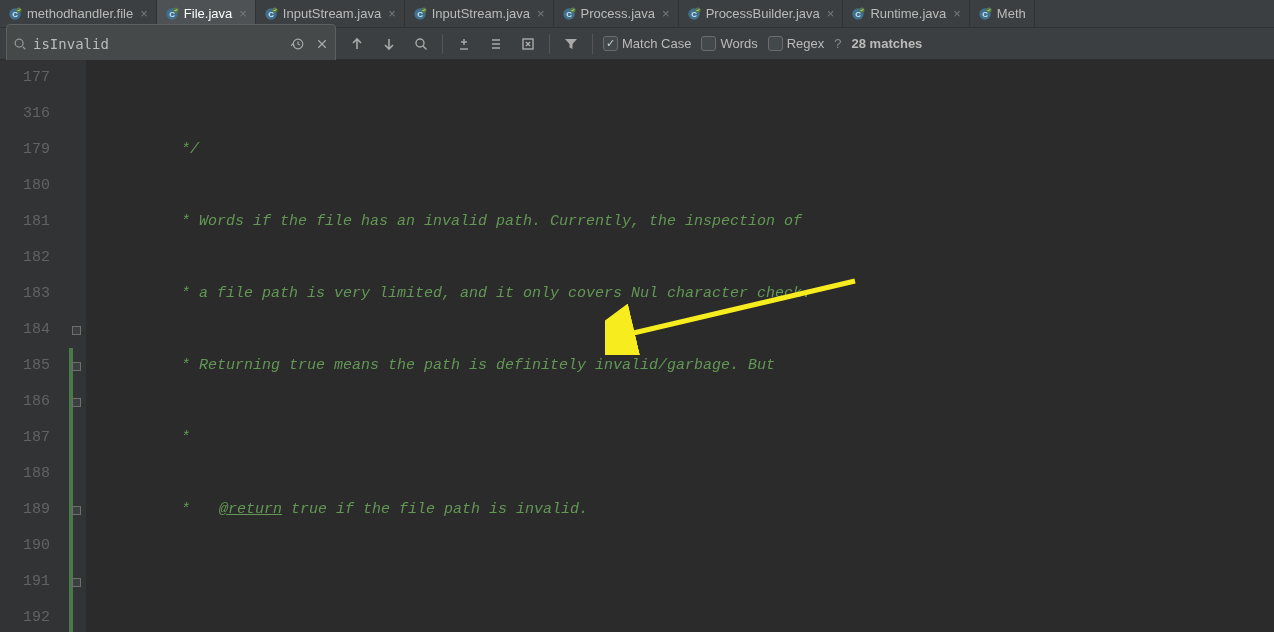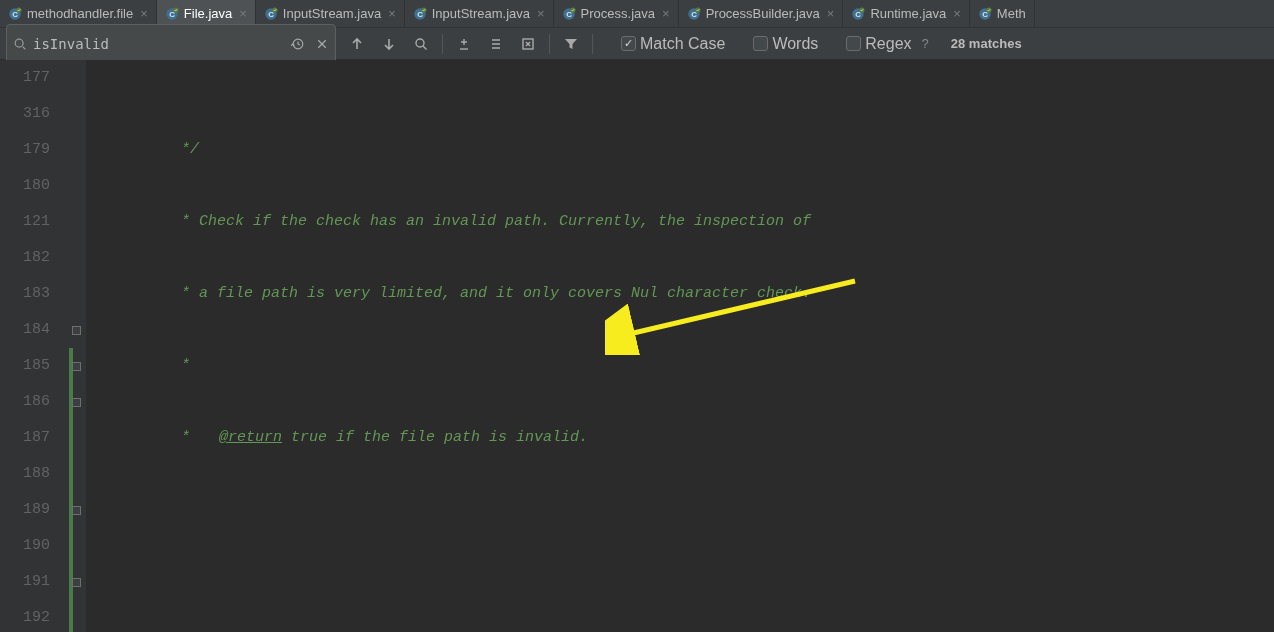--- a/index.html
+++ b/index.html
@@ -92,35 +92,34 @@
   cursor: pointer;
 }
 .toolbtn svg { width: 16px; height: 16px; }
 .sep {
   width: 1px; height: 20px;
   background: #555;
 }
 .checkwrap {
   display: flex; align-items: center; gap: 4px;
   color: #bbbbbb;
-  font-size: 16px;
-  margin-left: 18px;
+  font-size: 13px;
 }
 .checkbox {
   width: 15px; height: 15px;
   border: 1px solid #6b6b6b;
   border-radius: 3px;
   background: #43494a;
   display: flex; align-items: center; justify-content: center;
   font-size: 11px;
   color: #d6d6d6;
 }
 .checkbox.checked::after { content: "✓"; }
 .question { color: #888; }
-.matches { color: #bbbbbb; font-weight: 600; margin-left: 12px; }
+.matches { color: #bbbbbb; font-weight: 600; }
 
 
 .editor {
   display: flex;
   height: calc(632px - 28px - 32px);
   font-family: Consolas, "Courier New", monospace;
   font-size: 15px;
   line-height: 36px;
 }
 .gutter {
@@ -341,21 +340,21 @@
   <span class="question">?</span>
   <span class="matches">28 matches</span>
 </div>
 
 <div class="editor">
   <div class="gutter" id="gutter">
       <div class="ln">177</div>
       <div class="ln">316</div>
       <div class="ln">179</div>
       <div class="ln">180</div>
-      <div class="ln">121</div>
+      <div class="ln">181</div>
       <div class="ln">182</div>
       <div class="ln">183</div>
       <div class="ln">184</div>
       <div class="ln">185</div>
       <div class="ln">186</div>
       <div class="ln">187</div>
       <div class="ln">188</div>
       <div class="ln">189</div>
       <div class="ln">190</div>
       <div class="ln">191</div>
@@ -365,22 +364,23 @@
     <div class="change-bar" style="top:288px;height:288px;"></div>
     <div class="fold-mark" style="top:266px"></div>
     <div class="fold-mark" style="top:302px"></div>
     <div class="fold-mark" style="top:338px"></div>
     <div class="fold-mark" style="top:446px"></div>
     <div class="fold-mark" style="top:518px"></div>
   </div>
   <div class="code">
 
 <div class="codeline"><span class="cmt">         */</span></div>
-<div class="codeline"><span class="cmt">         * Check if the check has an invalid path. Currently, the inspection of</span></div>
+<div class="codeline"><span class="cmt">         * Words if the file has an invalid path. Currently, the inspection of</span></div>
 <div class="codeline"><span class="cmt">         * a file path is very limited, and it only covers Nul character check.</span></div>
+<div class="codeline"><span class="cmt">         * Returning true means the path is definitely invalid/garbage. But</span></div>
 <div class="codeline"><span class="cmt">         *</span></div>
 <div class="codeline"><span class="cmt"><span>         * </span><span class="tag">@return</span><span> true if the file path is invalid.</span></span></div>
 
 
 
 
 
 
 
 

